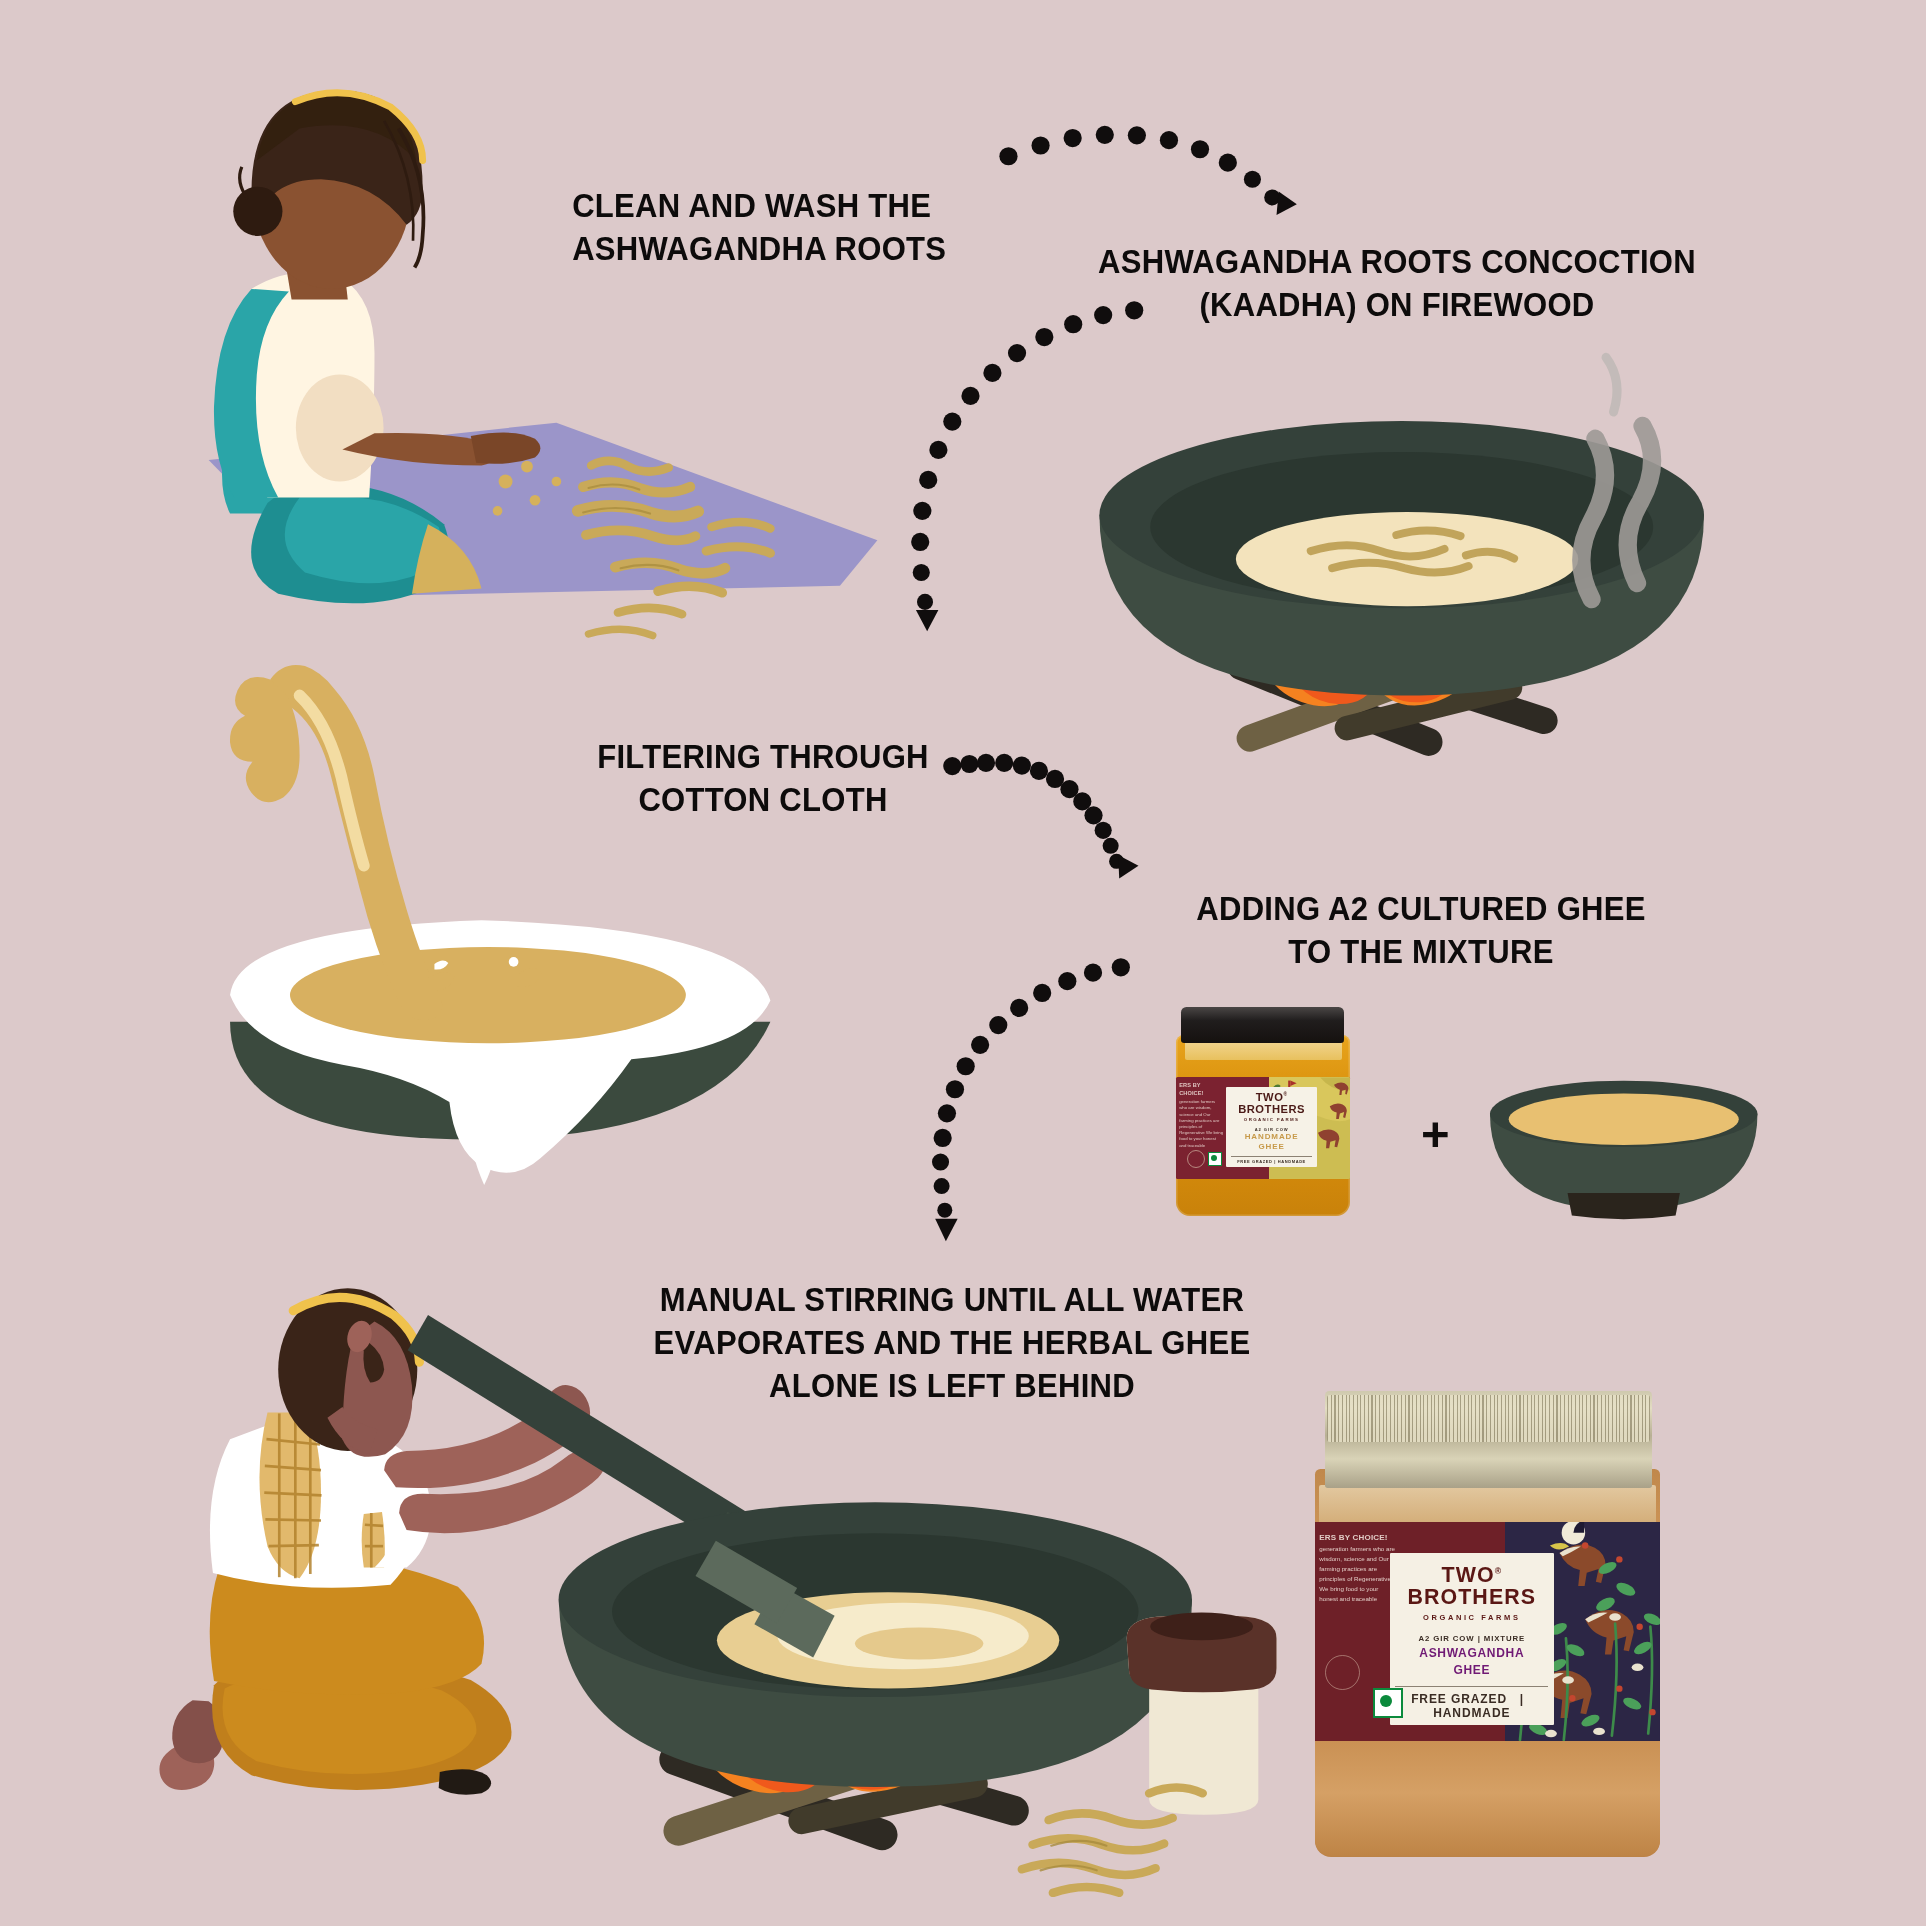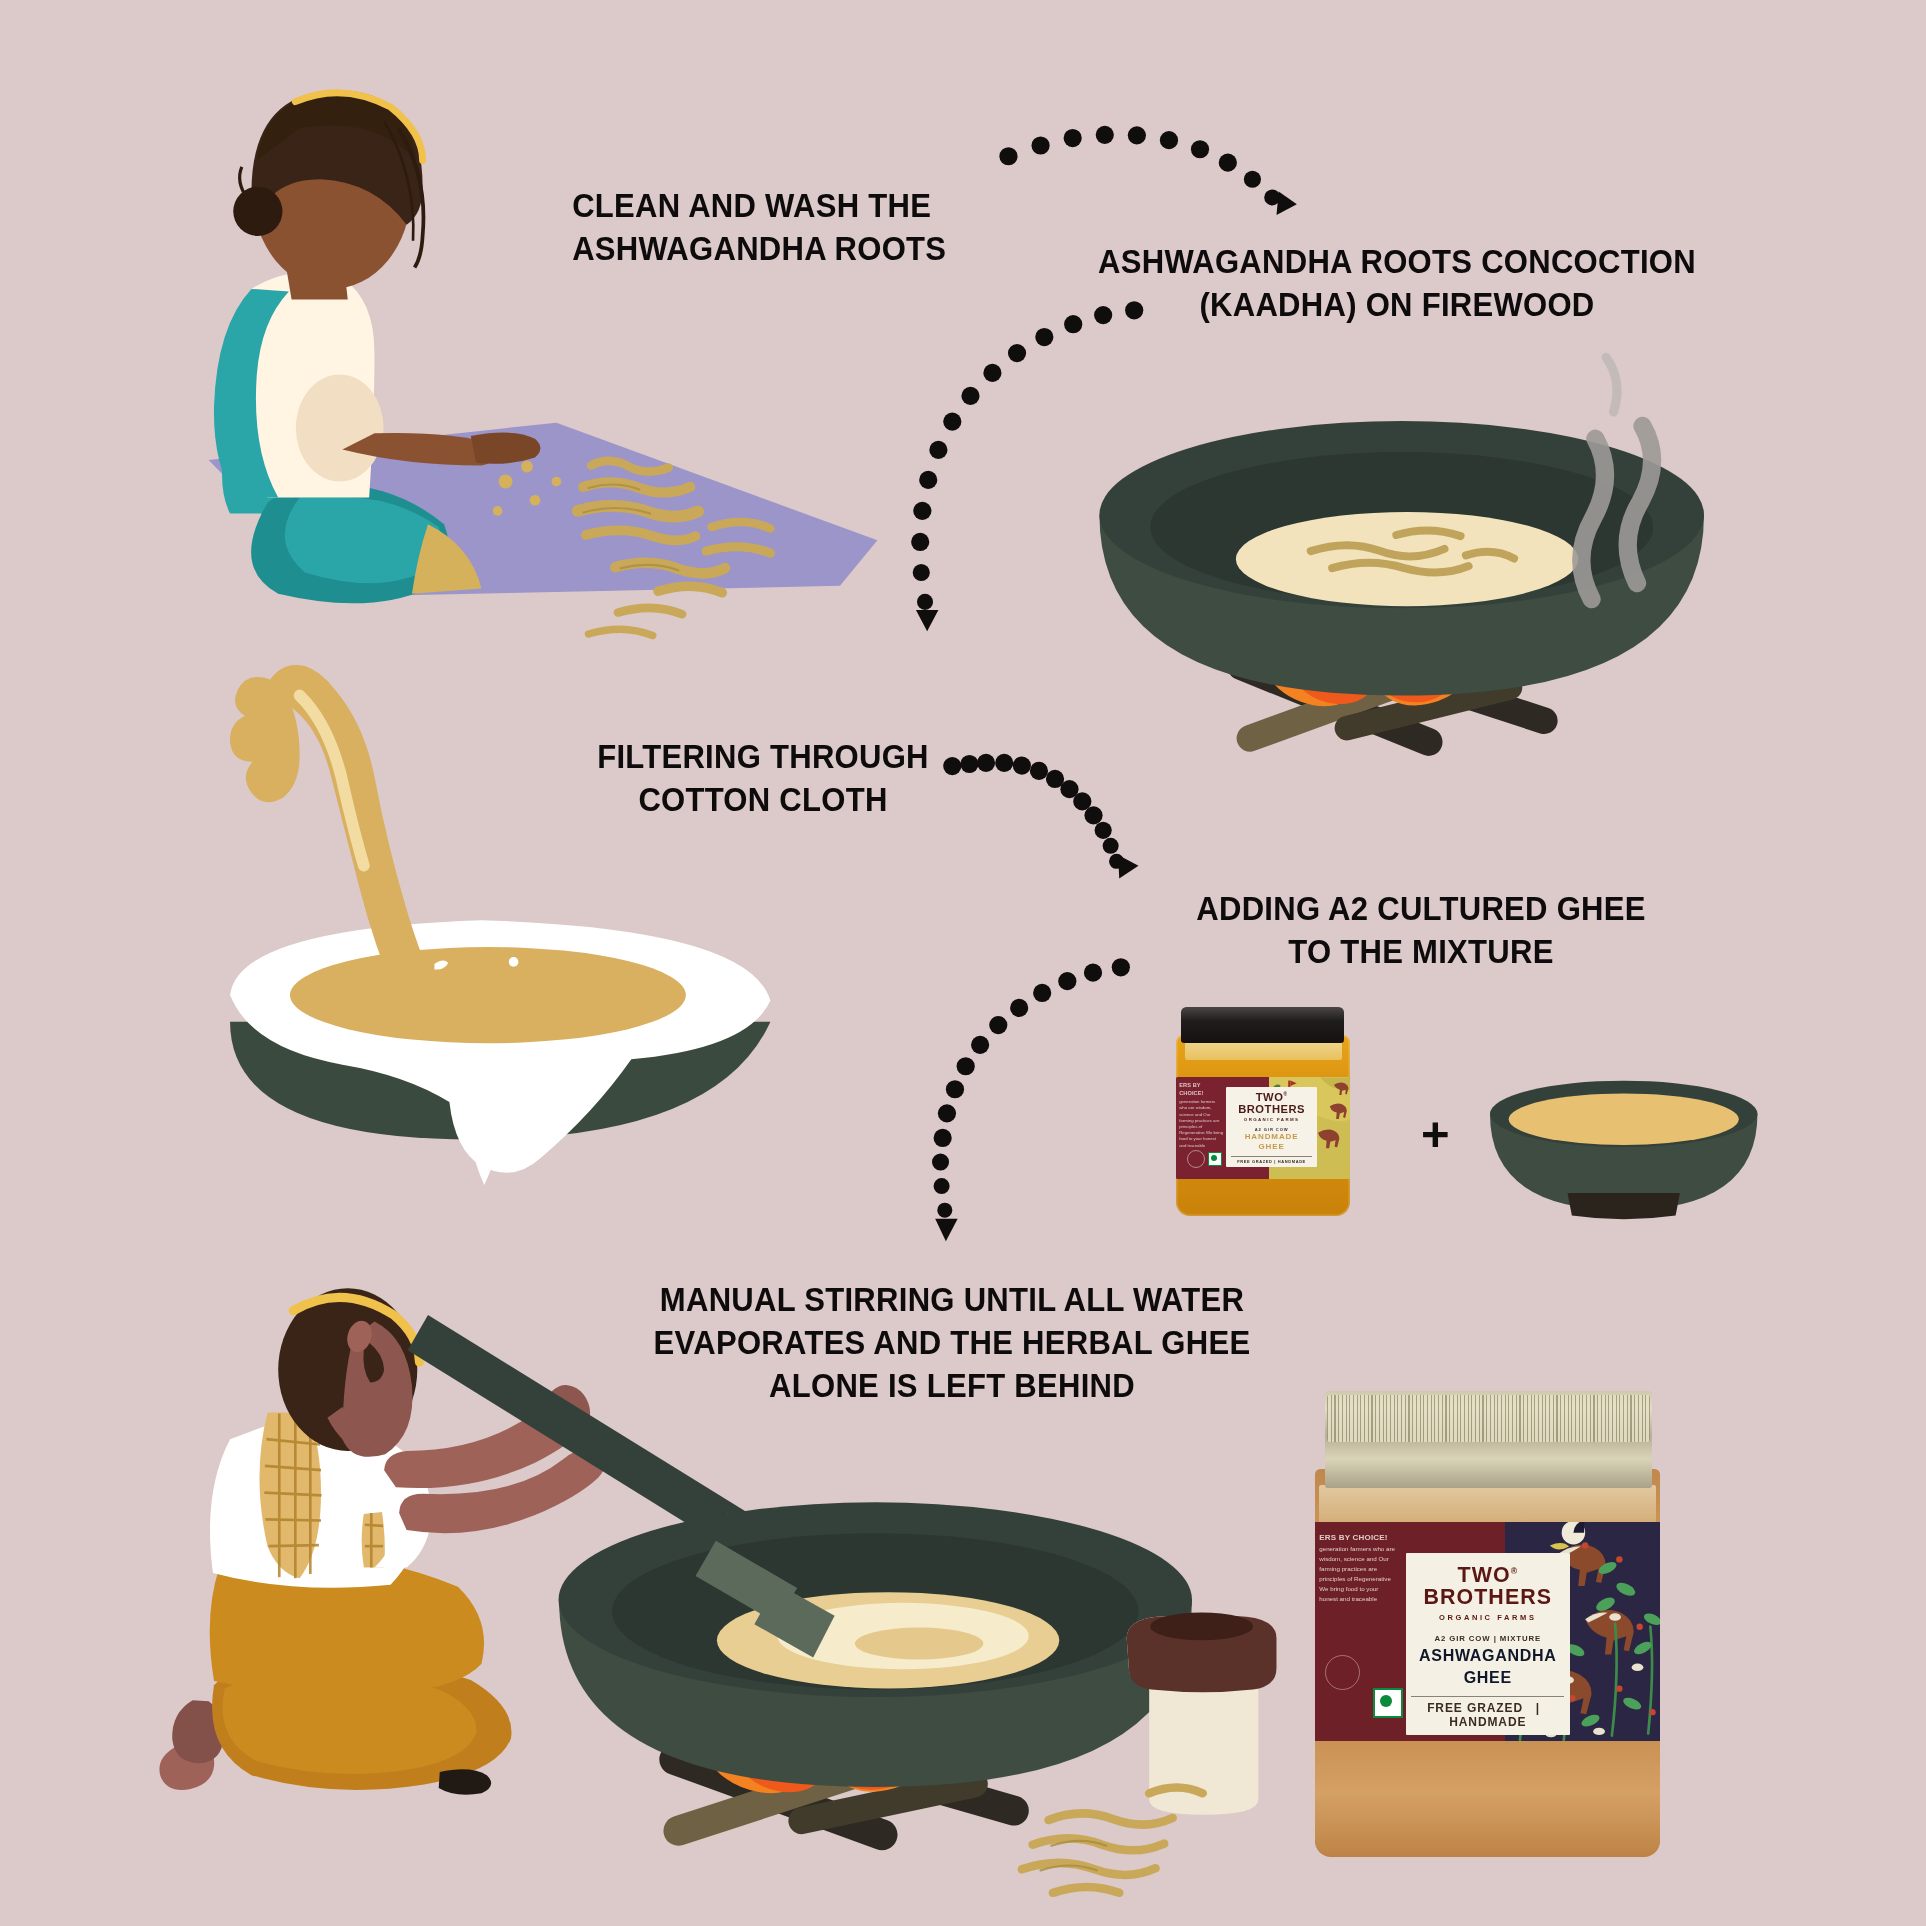--- a/index.html
+++ b/index.html
@@ -113,28 +113,28 @@
     background:#2C2645;
   }
   .jar-lg .sideblurb{
     position:absolute;left:4.3px;top:9.6px;width:78px;color:#F1E3DB;font-weight:700;
     font-size:7px;line-height:1.5;opacity:.88;
   }
   .jar-lg .sideblurb .hd{font-size:8px;letter-spacing:0.2px;display:block;}
   .jar-lg .sideblurb .hr{height:0.8px;background:#E2C9BE;margin:3.7px 0 4.8px;width:63px;opacity:.7;}
   .jar-lg .sideblurb .bd{font-weight:400;font-size:6.2px;display:block;line-height:1.62;}
   .jar-lg .label{
-    position:absolute;left:91px;top:31px;width:155px;background:#F5F0E4;
+    position:absolute;left:75px;top:31px;width:155px;background:#F5F0E4;
     border-radius:1.1px;padding:11.8px 4.3px 5.4px;text-align:center;
   }
   .jar-lg .label .brand1{font-size:21.4px;font-weight:700;color:#5A1714;letter-spacing:1.1px;line-height:1.02;}
   .jar-lg .label .brand1 sup{font-size:8.6px;vertical-align:super;}
   .jar-lg .label .brand2{font-size:7.5px;font-weight:700;color:#5A1714;letter-spacing:2.6px;margin-top:4.3px;}
   .jar-lg .label .sub{font-size:7.8px;font-weight:700;color:#3A2C24;letter-spacing:0.9px;margin-top:11.8px;}
-  .jar-lg .label .prod{font-size:16px;font-weight:700;color:#0f172a;letter-spacing:0.7px;line-height:1.2;margin-top:3.2px;}
+  .jar-lg .label .prod{font-size:12px;font-weight:700;color:#701a75;letter-spacing:0.7px;line-height:1.2;margin-top:3.2px;}
   .jar-lg .label .rule{height:0.8px;background:#8C8274;margin:8.6px 1.1px 4.8px;}
   .jar-lg .label .feat{font-size:12px;font-weight:700;color:#3A2C24;letter-spacing:0.9px;}
   .jar-lg .veg{
     position:absolute;left:58px;top:166px;width:26px;height:26px;
     border:2.1px solid #0B8A3C;background:#fff;
   }
   .jar-lg .veg i{position:absolute;left:4.8px;top:4.8px;width:11.8px;height:11.8px;border-radius:50%;background:#0B8A3C;}
   .jar-lg .seal{
     position:absolute;left:9.6px;top:133px;width:33px;height:33px;border-radius:50%;
     border:1.3px solid #C9A99A;opacity:.6;

